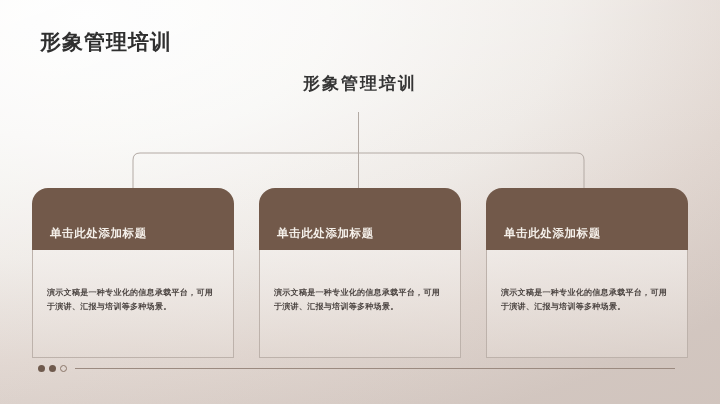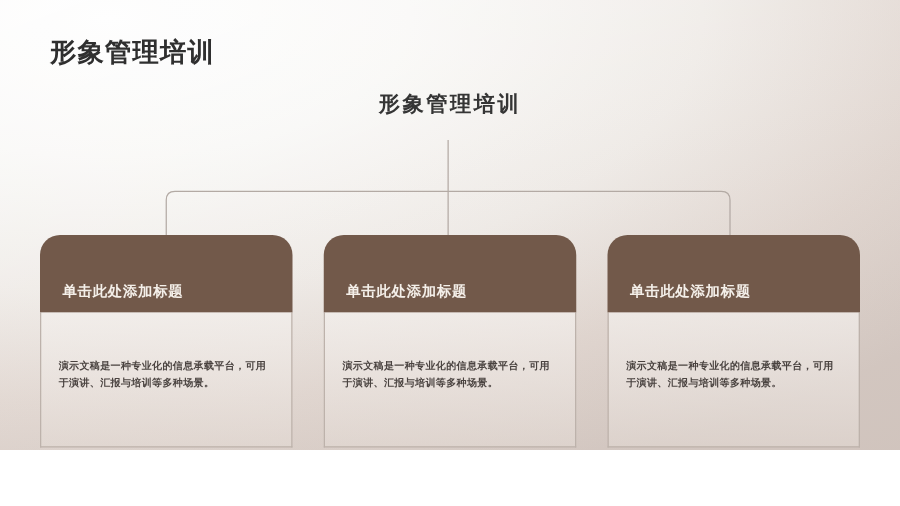--- a/index.html
+++ b/index.html
@@ -7,21 +7,21 @@
     padding: 0;
     background: #ffffff;
   }
   body {
     font-family: "Liberation Sans", "DejaVu Sans", sans-serif;
   }
 
   .slide {
     position: relative;
     width: 720px;
-    height: 360px;
+    height: 404px;
     overflow: hidden;
     background:
       radial-gradient(120% 110% at 12% 4%, #fdfdfd 0%, #f8f7f5 28%, #efebe7 55%, #e2d8d2 78%, #d6cbc5 100%);
   }
 
   
   .slide::after {
     content: "";
     position: absolute;
     inset: 0;

